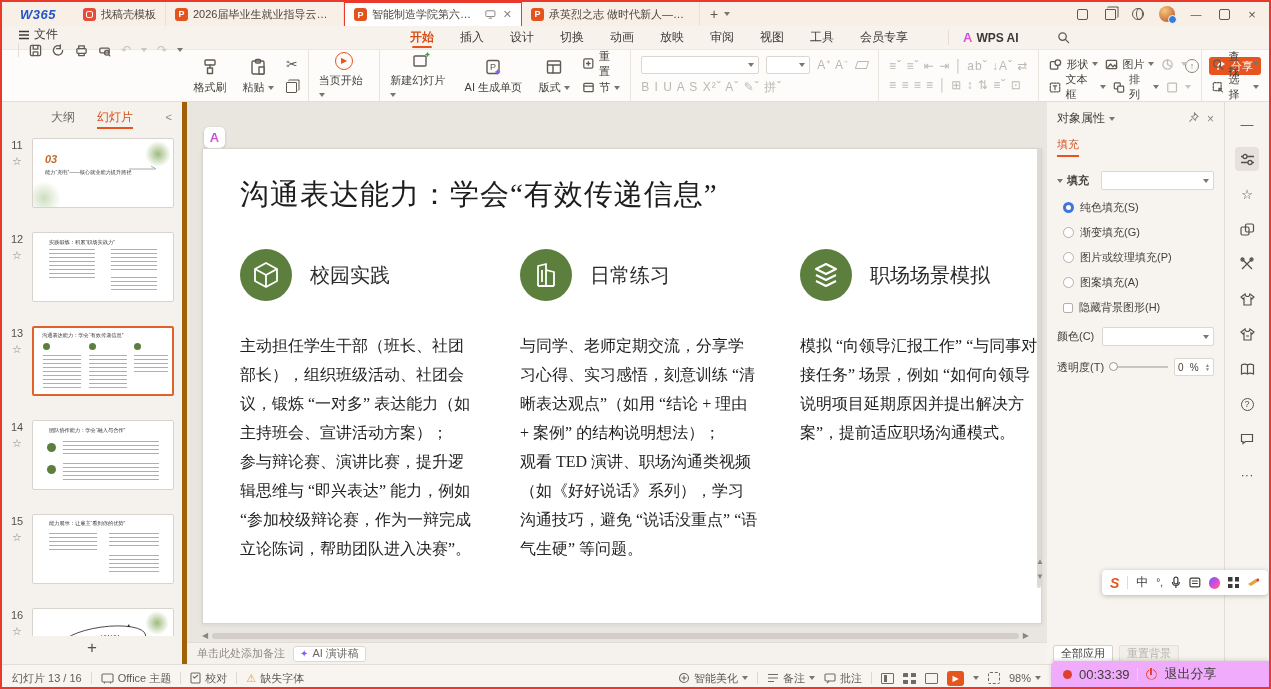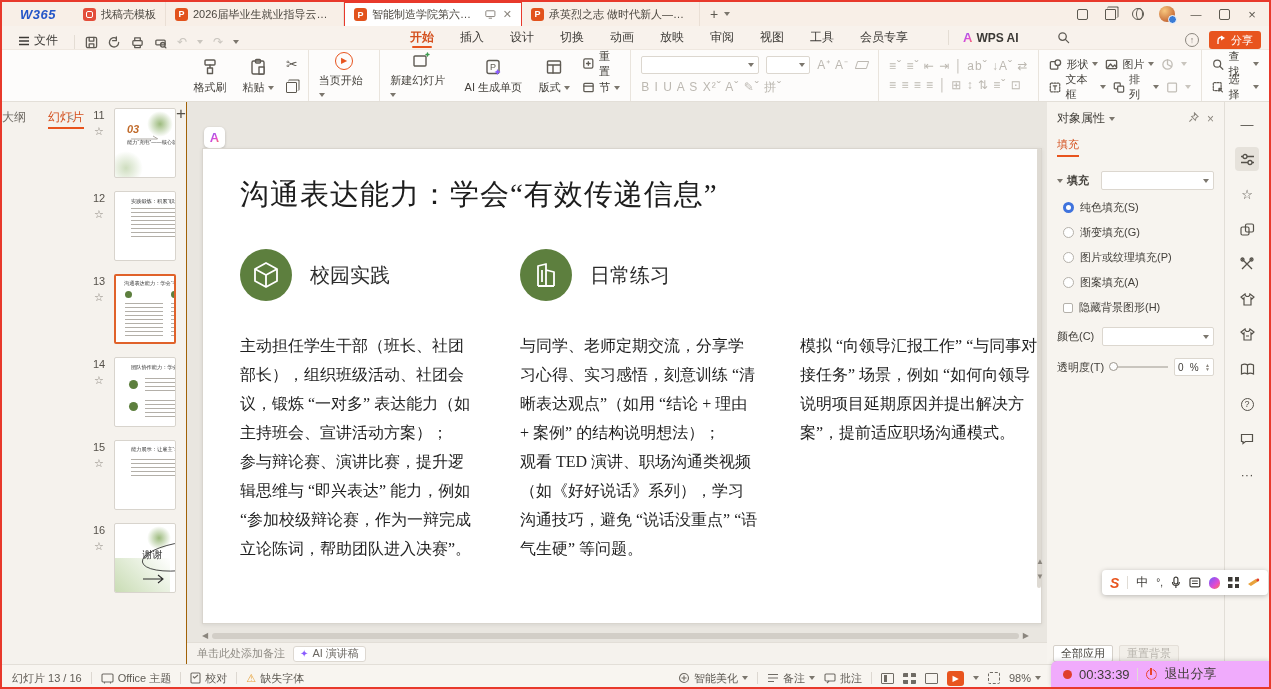--- a/index.html
+++ b/index.html
@@ -21,21 +21,21 @@
   .tb-ic{width:14px;height:14px;display:flex;align-items:center;justify-content:center;}
   .avatar{width:16px;height:16px;border-radius:50%;background:radial-gradient(circle at 35% 30%,#f7c77e,#c96f3a 70%,#8a4a24);position:relative;}
   .avatar::after{content:"";position:absolute;right:-2px;bottom:-2px;width:7px;height:7px;border-radius:50%;background:#3a7bd5;border:1px solid #fff;}
   .boxic{width:11px;height:11px;border:1.3px solid #5c584f;border-radius:2px;}
   .stackic{width:11px;height:11px;border:1.3px solid #5c584f;border-radius:1px;box-shadow:2px -2px 0 -0.5px #f8efe7,2.5px -2.5px 0 0 #5c584f;}
   .globeic{width:12px;height:12px;border:1.3px solid #5c584f;border-radius:50%;position:relative;}
   .globeic::after{content:"";position:absolute;left:50%;top:-1px;bottom:-1px;width:5px;margin-left:-2.5px;border:1px solid #5c584f;border-radius:50%;}
   .caret{display:inline-block;width:0;height:0;border-left:3.5px solid transparent;border-right:3.5px solid transparent;border-top:4px solid #7b766d;vertical-align:middle;}
 
   
-  .menubar{height:24px;background:#f8f2ec;display:flex;align-items:flex-end;font-size:12px;color:#3c3a36;padding:0 8px;position:relative;border-bottom:1px solid #efe8e0;}
+  .menubar{height:24px;background:#f8f2ec;display:flex;align-items:flex-start;font-size:12px;color:#3c3a36;padding:0 8px;position:relative;border-bottom:1px solid #efe8e0;flex-direction:column;}
   .file-btn{display:flex;align-items:center;gap:4px;padding:0 8px;font-size:12px;}
   .qat{display:flex;align-items:center;gap:10px;margin-left:8px;padding-left:10px;border-left:1px solid #e4ddd4;color:#6f6b64;}
   .qat .dis{color:#c9c5be;}
   .menu-tabs{position:absolute;left:408px;display:flex;gap:26px;align-items:center;height:100%;}
   .mtab{height:100%;display:flex;align-items:center;position:relative;cursor:default;}
   .mtab.active{color:#d4501e;font-weight:bold;}
   .mtab.active::after{content:"";position:absolute;left:2px;right:2px;bottom:1px;height:2px;background:#e8541e;border-radius:1px;}
   .wpsai{display:flex;align-items:center;gap:4px;margin-left:14px;padding-left:14px;border-left:1px solid #e4ddd4;font-weight:bold;}
   .ai-a{font-weight:bold;background:linear-gradient(135deg,#6a5cff,#e24bd2 60%,#ff7a3c);-webkit-background-clip:text;background-clip:text;color:transparent;font-size:13px;}
   .mb-right{margin-left:auto;display:flex;align-items:center;gap:10px;}
@@ -56,28 +56,28 @@
   .dis-gl{color:#bcb8b1;font-size:12px;letter-spacing:1px;white-space:nowrap;}
   .eraser{width:12px;height:8px;border:1.2px solid #bcb8b1;transform:skewX(-18deg);border-radius:1px;}
   svg.rib{stroke:#5f5b54;fill:none;stroke-width:1.4;stroke-linecap:round;stroke-linejoin:round;}
   svg.dis{stroke:#c1bdb6;}
   .play-ic{width:18px;height:18px;border:1.4px solid #e8541e;border-radius:50%;display:flex;align-items:center;justify-content:center;color:#e8541e;font-size:8px;}
 
   
   .main{display:flex;height:562px;position:relative;}
 
   
-  .sidebar{width:185px;background:#f5f2ed;border-right:1px solid #a16207;display:flex;flex-direction:row;}
+  .sidebar{width:185px;background:#f5f2ed;border-right:5px solid #a16207;display:flex;flex-direction:column;}
   .sb-head{height:30px;display:flex;align-items:center;justify-content:center;gap:22px;font-size:12px;color:#6f6b64;position:relative;flex:none;}
   .sb-tab{height:100%;display:flex;align-items:center;position:relative;}
   .sb-tab.active{color:#d4501e;}
   .sb-tab.active::after{content:"";position:absolute;left:0;right:0;bottom:3px;height:2px;background:#e8541e;}
   .sb-collapse{position:absolute;right:10px;color:#8b867e;font-size:11px;}
   .sb-list{flex:1;overflow:hidden;padding-top:6px;}
-  .sl-item{display:flex;margin-bottom:13px;}
+  .sl-item{display:flex;margin-bottom:24px;}
   .sl-gut{width:30px;flex:none;display:flex;flex-direction:column;align-items:center;gap:4px;font-size:11px;color:#55514a;padding-top:1px;}
   .sl-gut .st{color:#8b867e;font-size:11px;}
   .thumb{width:142px;height:70px;background:#fff;border:1px solid #d8d4cd;border-radius:2px;position:relative;overflow:hidden;}
   .sl-item.sel .thumb{border:2px solid #e0622a;}
   .mini-title{font-size:10px;transform:scale(.52);transform-origin:0 0;white-space:nowrap;color:#333;position:absolute;}
   .mini-lines{position:absolute;background-image:repeating-linear-gradient(to bottom,#b3afa8 0 1px,transparent 1px 4px);}
   .mini-dot{position:absolute;width:7px;height:7px;border-radius:50%;background:#5d7f3e;}
   .blob{position:absolute;border-radius:50%;background:radial-gradient(circle,#9dbb7e 0%,rgba(157,187,126,0) 70%);}
   .grad-corner{position:absolute;left:0;bottom:0;width:55px;height:34px;background:linear-gradient(45deg,#c9dcb4,rgba(201,220,180,0));}
   .add-slide{text-align:center;font-size:17px;color:#55514a;padding:2px 0 6px;flex:none;}
@@ -603,20 +603,29 @@
           </div>
           <div class="s-head">
             <span class="gcirc">
               <svg width="24" height="26" viewBox="0 0 24 26" fill="none" stroke="#fff" stroke-width="1.8" stroke-linejoin="round">
                   <path d="M4 24V4l8-2v22M12 8l8 2v14M4 24h16"></path>
                   <path d="M8 8v12"></path>
                 </svg>
             </span>
             <span class="hl">日常练习</span>
           </div>
+          <div class="s-head">
+            <span class="gcirc">
+              <svg width="26" height="26" viewBox="0 0 26 26" fill="none" stroke="#fff" stroke-width="2" stroke-linejoin="round">
+                  <path d="M13 2l10 5-10 5L3 7z"></path>
+                  <path d="M3 13l10 5 10-5M3 19l10 5 10-5"></path>
+                </svg>
+            </span>
+            <span class="hl">职场场景模拟</span>
+          </div>
         </div>
 
         <div class="s-body">
           <div class="s-col">主动担任学生干部（班长、社团部长），组织班级活动、社团会议，锻炼 “一对多” 表达能力（如主持班会、宣讲活动方案）；
 参与辩论赛、演讲比赛，提升逻辑思维与 “即兴表达” 能力，例如 “参加校级辩论赛，作为一辩完成立论陈词，帮助团队进入决赛”。</div>
           <div class="s-col">与同学、老师定期交流，分享学习心得、实习感悟，刻意训练 “清晰表达观点”（如用 “结论 + 理由 + 案例” 的结构说明想法）；
 观看 TED 演讲、职场沟通类视频（如《好好说话》系列），学习沟通技巧，避免 “说话没重点” “语气生硬” 等问题。</div>
           <div class="s-col">模拟 “向领导汇报工作” “与同事对接任务” 场景，例如 “如何向领导说明项目延期原因并提出解决方案”，提前适应职场沟通模式。</div>
         </div>
       </div>

